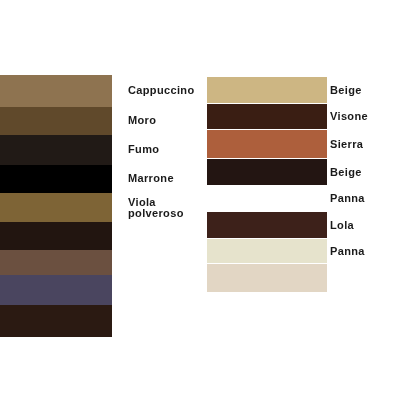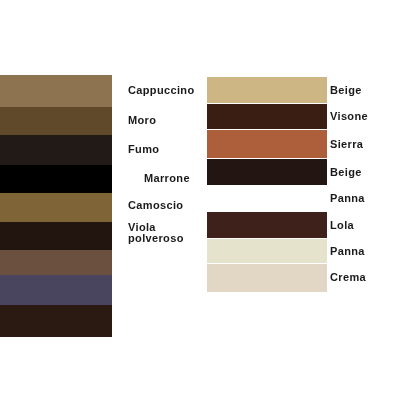--- a/index.html
+++ b/index.html
@@ -70,22 +70,21 @@
       <div class="swatch" style="height: 28px; background: rgb(34, 21, 16);"></div>
       <div class="swatch" style="height: 25px; background: rgb(107, 80, 64);"></div>
       <div class="swatch" style="height: 30px; background: rgb(74, 69, 95);"></div>
       <div class="swatch" style="height: 32px; background: rgb(43, 26, 18);"></div>
     </div>
 
   <div class="label-column" id="labels-left">
       <div class="label" style="height: 32px;">Cappuccino</div>
       <div class="label" style="height: 28px;">Moro</div>
       <div class="label" style="height: 30px;">Fumo</div>
-      <div class="label" style="height: 28px; margin-left: 16px;">Marrone</div>
-      <div class="label" style="height: 25px;">Camoscio</div>
+      <div class="label" style="height: 28px;">Marrone</div>
       <div class="label" style="height: 30px;">Viola
 polveroso</div>
     </div>
 
   <div class="swatch-column" id="column-right">
       <div class="swatch gutter" style="height: 27px; background: rgb(205, 182, 131);"></div>
       <div class="swatch gutter" style="height: 26px; background: rgb(58, 30, 19);"></div>
       <div class="swatch gutter" style="height: 29px; background: rgb(173, 95, 60);"></div>
       <div class="swatch gutter" style="height: 27px; background: rgb(35, 21, 18);"></div>
       <div class="swatch" style="height: 26px; background: rgb(255, 255, 255);"></div>
@@ -95,16 +94,15 @@
     </div>
 
   <div class="label-column" id="labels-right">
       <div class="label" style="height: 27px;">Beige</div>
       <div class="label" style="height: 26px;">Visone</div>
       <div class="label" style="height: 29px;">Sierra</div>
       <div class="label" style="height: 27px;">Beige</div>
       <div class="label" style="height: 26px;">Panna</div>
       <div class="label" style="height: 27px;">Lola</div>
       <div class="label" style="height: 25px;">Panna</div>
-      <div class="label" style="height: 28px;">Crema</div>
     </div>
 
 </div>
 
 </body></html>

